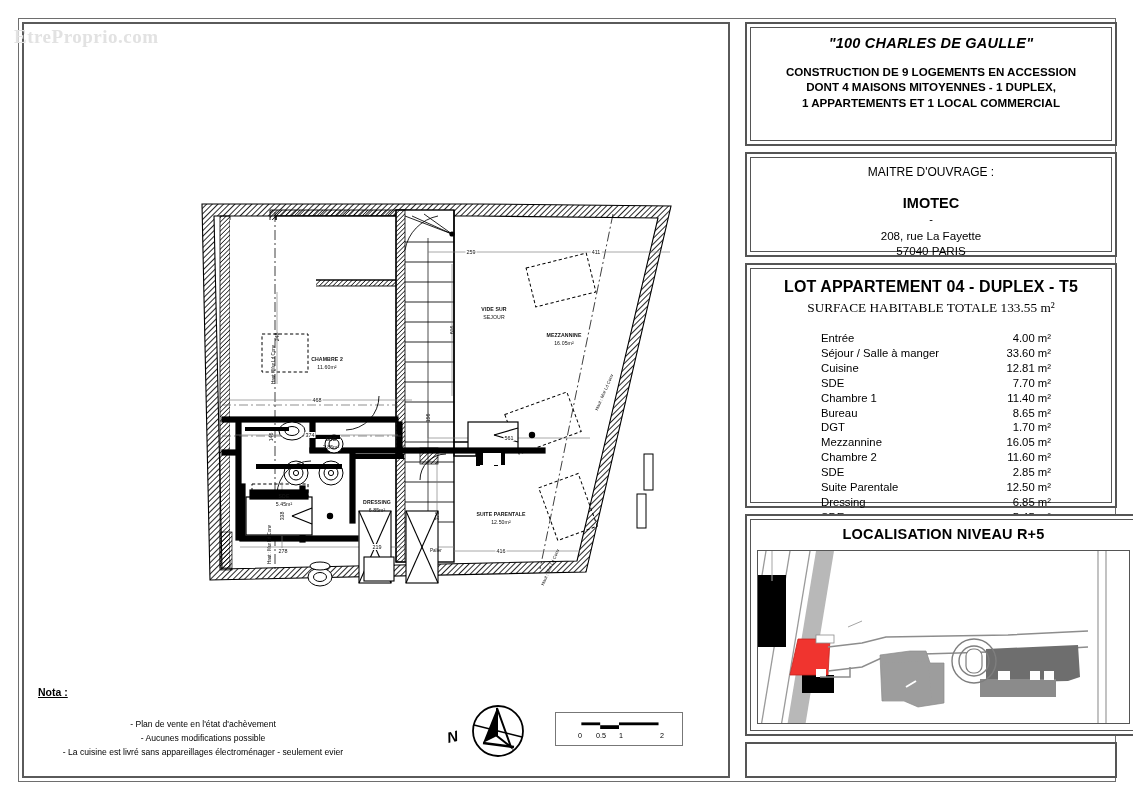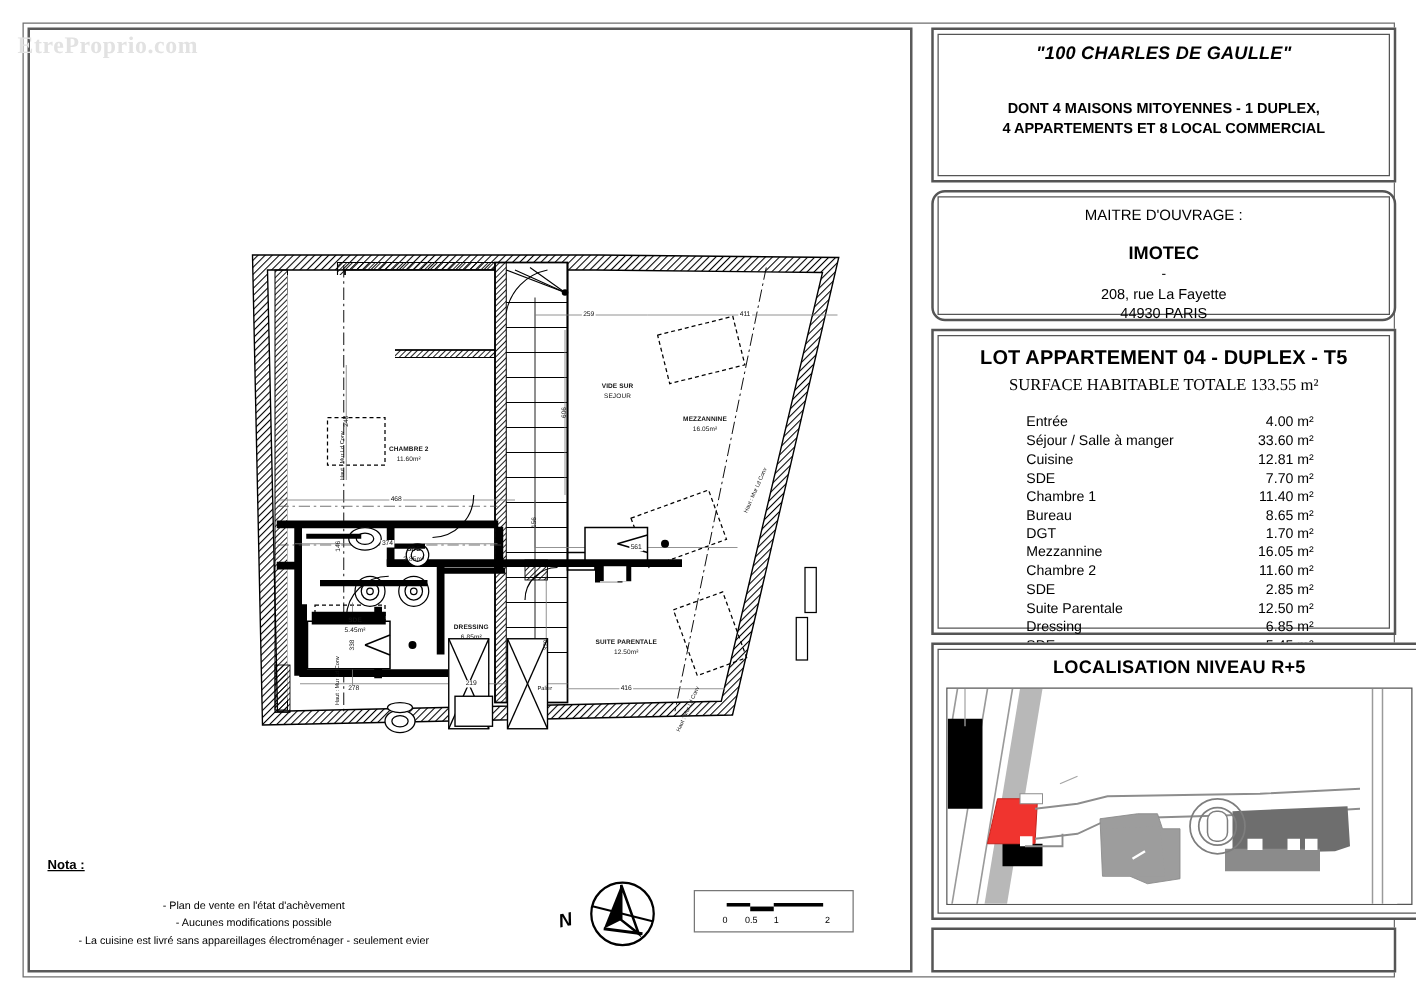--- a/index.html
+++ b/index.html
@@ -490,37 +490,37 @@
     <div class="rot-note" style="left:243px; top:540px; transform:rotate(-90deg);">Haut : Mur Ld Conv</div>
 
     <div class="palier" style="left:406px; top:524px;">Palier</div>
   </div>
 
   <div class="rblock" style="top:22px; width:372px; height:124px;">
     <div class="rblock-inner">
       <div class="rb-pad">
         <div class="t-proj">"100 CHARLES DE GAULLE"</div>
         <div class="t-desc">
-          <br>
+          <span>CONSTRUCTION DE 9 LOGEMENTS EN ACCESSION</span><br>
           <span>DONT 4 MAISONS MITOYENNES - 1 DUPLEX,</span><br>
-          <span>4 APPARTEMENTS ET 8 LOCAL COMMERCIAL</span>
+          <span>1 APPARTEMENTS ET 1 LOCAL COMMERCIAL</span>
         </div>
       </div>
     </div>
   </div>
 
-  <div class="rblock" style="top:152px; width:372px; height:105px;border-radius:11px;">
+  <div class="rblock" style="top:152px; width:372px; height:105px;">
     <div class="rblock-inner">
       <div class="rb-pad">
         <div class="t-mo-label">MAITRE D'OUVRAGE :</div>
         <div class="t-mo-name">IMOTEC</div>
         <div class="t-mo-dash">-</div>
         <div class="t-mo-addr">
           <span>208, rue La Fayette</span><br>
-          <span>44930 PARIS</span>
+          <span>57040 PARIS</span>
         </div>
       </div>
     </div>
   </div>
 
   <div class="rblock" style="top:263px; width:372px; height:245px;">
     <div class="rblock-inner">
       <div class="rb-pad">
         <div class="t-lot">LOT APPARTEMENT 04 - DUPLEX - T5</div>
         <div class="t-surf">SURFACE HABITABLE TOTALE 133.55 m²</div>

